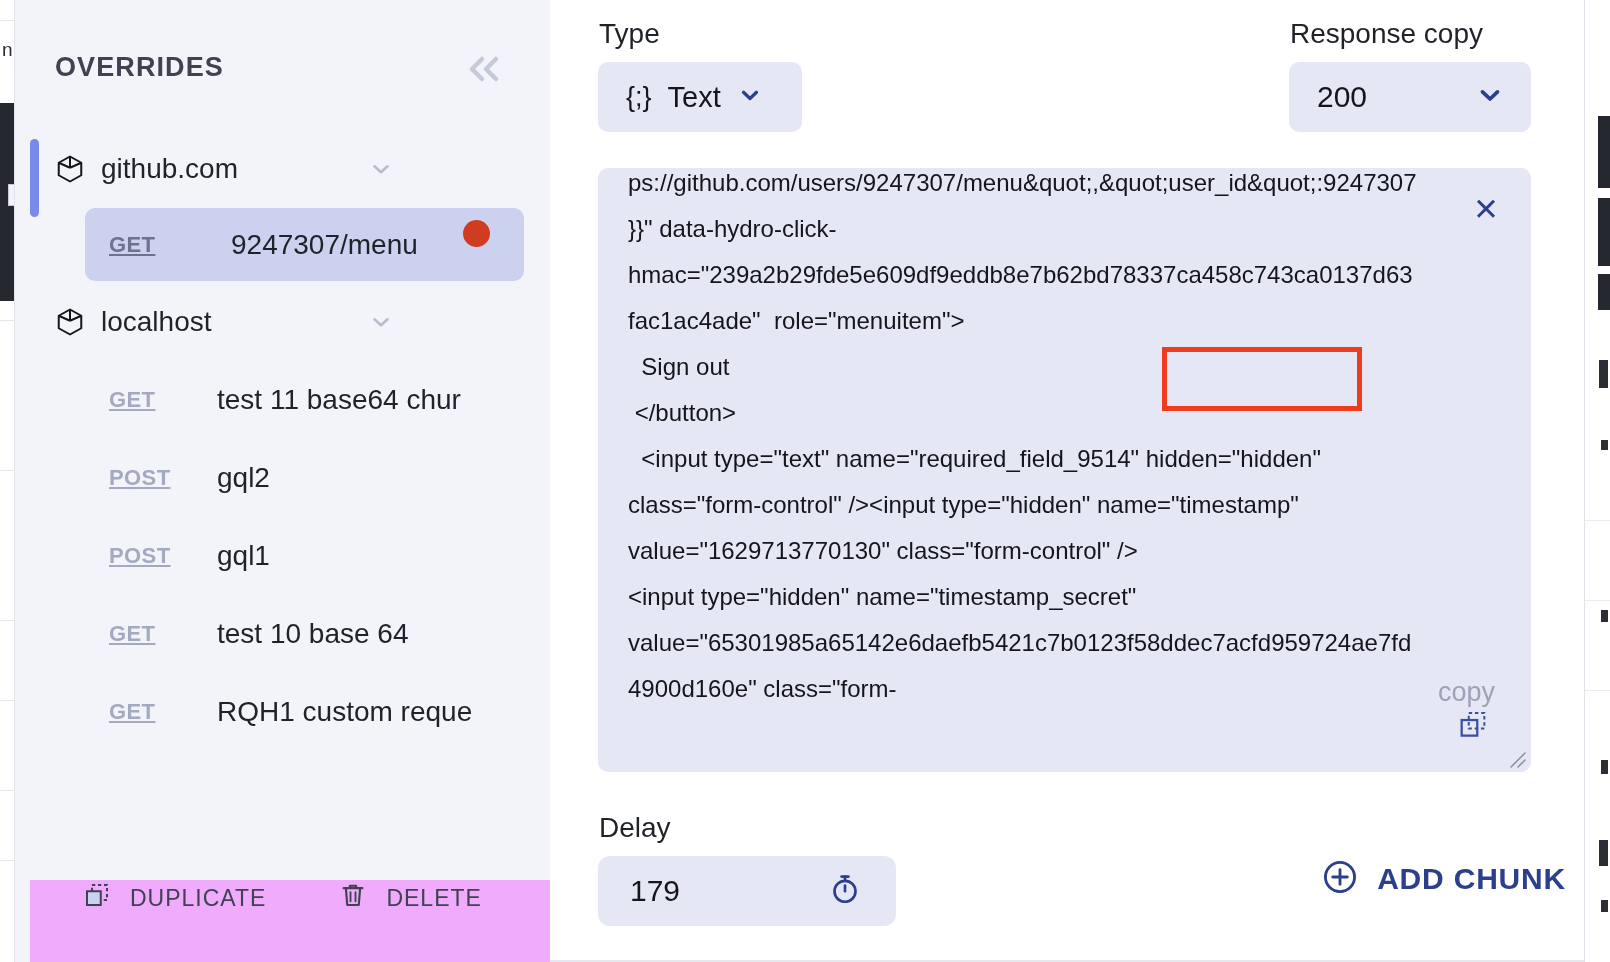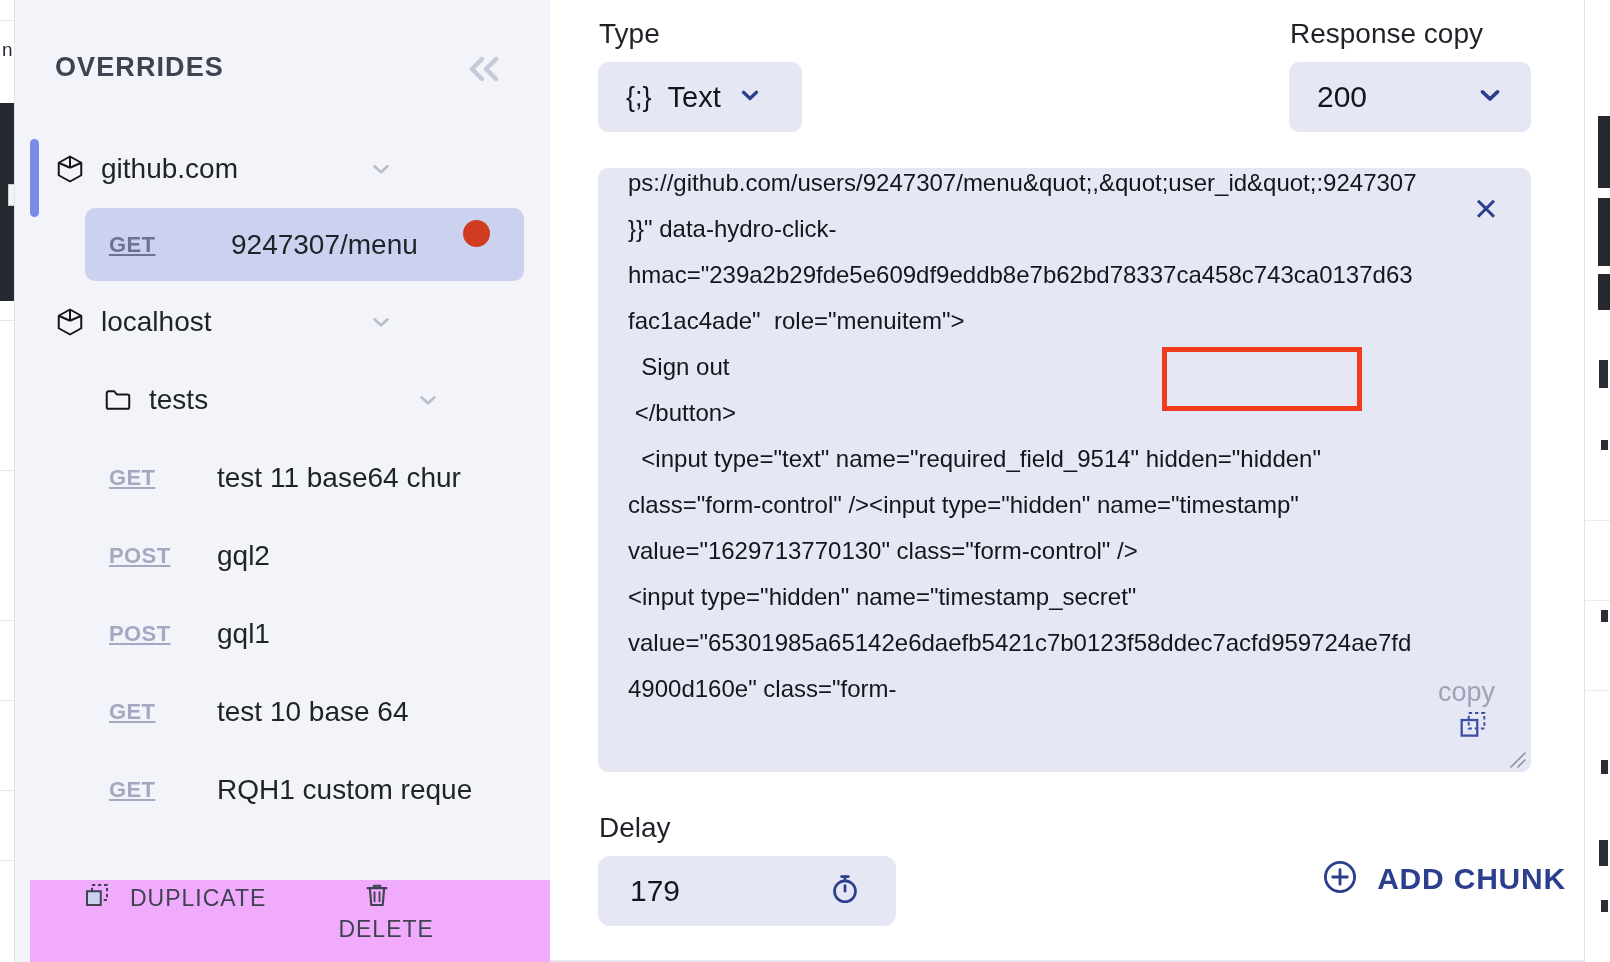--- a/index.html
+++ b/index.html
@@ -148,21 +148,21 @@
     background: #f0abfc;
     display: flex; align-items: flex-start;
   }
   .footer-btn {
     display: flex; align-items: center;
     cursor: pointer;
     color: #3e4251;
     font-size: 23px; letter-spacing: 1px; font-weight: 500;
   }
   .footer-btn.dup { margin-left: 52px; }
-  .footer-btn.del { margin-left: 72px; flex-direction: column; }
+  .footer-btn.del { margin-left: 72px; }
   .footer-btn .fi { margin-right: 18px; display: block; }
 
   
   .main {
     position: absolute; left: 550px; top: 0;
     width: 1034px; height: 842px;
     background: #ffffff;
   }
 
   .field-label {
@@ -344,33 +344,20 @@
           </svg>
         </span>
         <span class="row-label">localhost</span>
         <span class="chevron">
           <svg width="26" height="26" viewBox="0 0 24 24" fill="none">
             <path d="M6 9.5 L12 15 L18 9.5" stroke="#b8bccd" stroke-width="2.4" stroke-linecap="round" stroke-linejoin="round"></path>
           </svg>
         </span>
       </div>
 
-      <div class="tree-row folder-row">
-        <span class="bullet-icon">
-          <svg width="30" height="30" viewBox="0 0 24 24" fill="none">
-            <path d="M3 6.5 A1.5 1.5 0 0 1 4.5 5 L9 5 L11 7.5 L19.5 7.5 A1.5 1.5 0 0 1 21 9 L21 17.5 A1.5 1.5 0 0 1 19.5 19 L4.5 19 A1.5 1.5 0 0 1 3 17.5 Z" stroke="#14161c" stroke-width="1.6" stroke-linejoin="round"></path>
-          </svg>
-        </span>
-        <span class="row-label">tests</span>
-        <span class="chevron">
-          <svg width="26" height="26" viewBox="0 0 24 24" fill="none">
-            <path d="M6 9.5 L12 15 L18 9.5" stroke="#b8bccd" stroke-width="2.4" stroke-linecap="round" stroke-linejoin="round"></path>
-          </svg>
-        </span>
-      </div>
 
       <div class="req-row">
         <span class="verb">GET</span>
         <span class="req-name">test 11 base64 chur</span>
       </div>
       <div class="req-row">
         <span class="verb">POST</span>
         <span class="req-name">gql2</span>
       </div>
       <div class="req-row">

